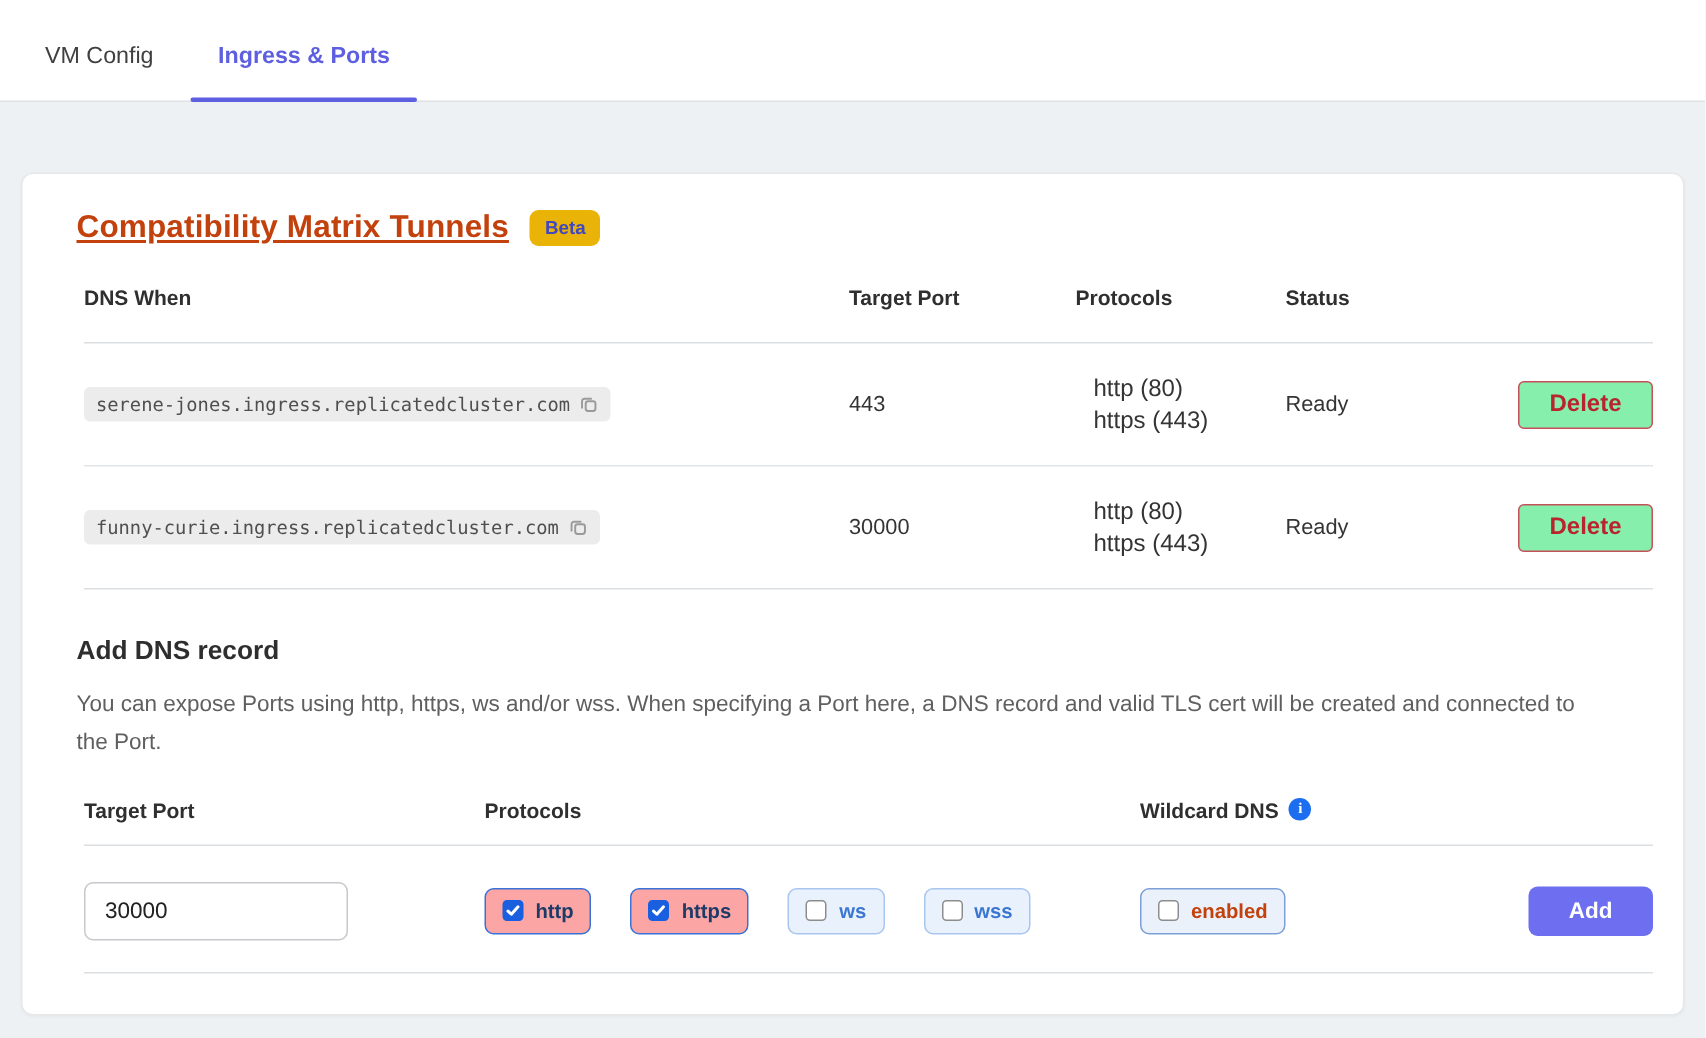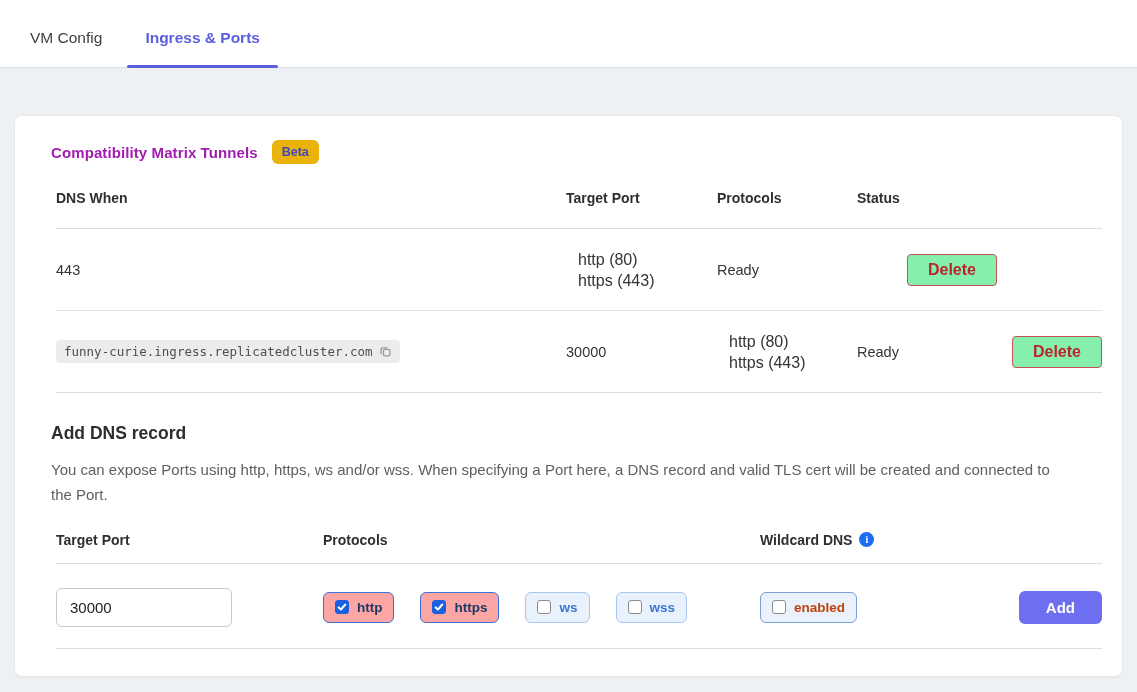--- a/index.html
+++ b/index.html
@@ -49,21 +49,21 @@
     background: #ffffff;
     border: 1px solid #e6e8ea;
     border-radius: 8px;
     box-shadow: 0 1px 2px rgba(0,0,0,0.04);
     height: 562px;
     padding: 24px 22px 0 22px;
     position: relative;
   }
 
   .title-row { display: flex; align-items: center; gap: 14px; margin-left: 14px; }
-  .card-title { font-size: 15px; font-weight: bold; color: #a21caf; letter-spacing: 0.1px; }
+  .card-title { font-size: 21px; font-weight: bold; color: #c2410c; letter-spacing: 0.1px; text-decoration: underline; }
   .badge {
     background: #eab308;
     color: #4047c0;
     font-size: 12.5px;
     font-weight: bold;
     padding: 5px 10px;
     border-radius: 6px;
   }
 
   
@@ -220,20 +220,31 @@
     <div class="table">
       <div class="t-head">
         <div>DNS When</div>
         <div>Target Port</div>
         <div>Protocols</div>
         <div>Status</div>
         <div></div>
       </div>
 
       <div class="t-row">
+        <div>
+          <span class="dns-chip">
+            <span>serene-jones.ingress.replicatedcluster.com</span>
+            <span class="copy-icon">
+              <svg width="13" height="13" viewBox="0 0 16 16" fill="none" stroke="currentColor" stroke-width="1.6">
+                <rect x="5.5" y="5.5" width="8" height="8" rx="2"></rect>
+                <path d="M10.5 3.5 H4.5 A2 2 0 0 0 2.5 5.5 V11.5"></path>
+              </svg>
+            </span>
+          </span>
+        </div>
         <div class="cell">443</div>
         <div class="proto-cell">
           <div>http (80)</div>
           <div>https (443)</div>
         </div>
         <div class="cell">Ready</div>
         <div class="delete-cell">
           <button class="delete-btn">Delete</button>
         </div>
       </div>

